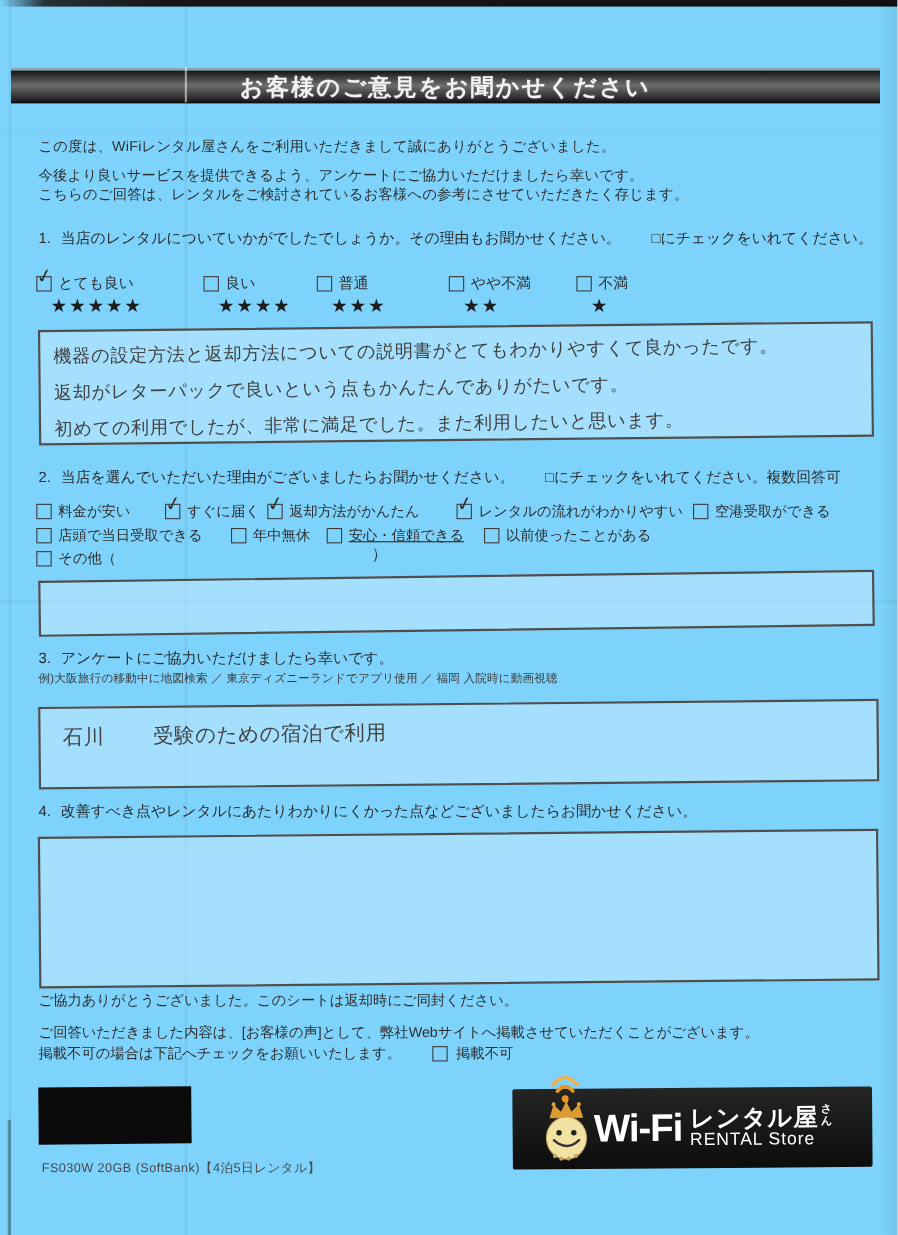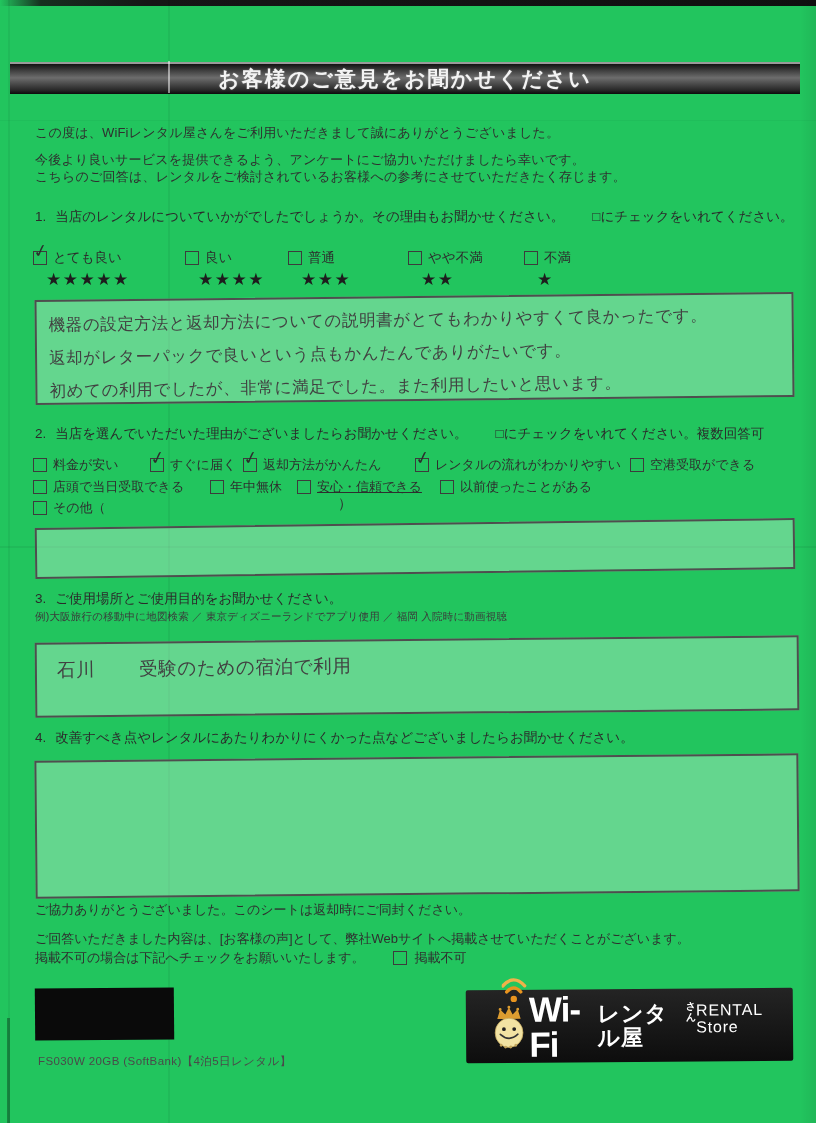--- a/index.html
+++ b/index.html
@@ -1,18 +1,18 @@
 <!DOCTYPE html>
 <html><head>
 <meta charset="utf-8">
 <style>
   html,body{margin:0;padding:0;background:#e9e7e3;}
   .scan{
     position:relative;width:816px;height:1123px;margin:0 auto;overflow:hidden;
-    background:#22c55e;
+    background:#7dd3fc;
     font-family:"Liberation Sans","DejaVu Sans",sans-serif;
     color:#2d2d2d;
   }
   
   .top-edge{position:absolute;top:0;left:0;width:816px;height:6px;
     background:linear-gradient(90deg,rgba(21,21,21,0) 0%,rgba(21,21,21,.85) 5%,#161616 18%,#101010 100%);}
   .left-edge-faint{position:absolute;left:8px;top:0;width:2px;height:1123px;background:rgba(0,0,0,.05);}
   .left-edge-dark{position:absolute;left:7px;top:1018px;width:3px;height:105px;background:rgba(0,0,0,.32);}
   .crease-v{position:absolute;left:168px;top:0;width:2px;height:1123px;background:rgba(0,0,0,.05);}
   .crease-v-band{position:absolute;left:168px;top:61px;width:2px;height:32px;background:rgba(255,255,255,.5);z-index:3;}
@@ -53,21 +53,21 @@
   .device{position:absolute;left:38px;top:1054px;font-size:11.5px;color:#4a4a4a;letter-spacing:.4px;white-space:nowrap;}
 
   .logo{
     position:absolute;left:466px;top:989px;width:327px;height:73px;
     background:linear-gradient(180deg,#242424,#0d0d0d);
     transform:rotate(-.45deg);border-radius:2px;
     display:flex;align-items:center;padding:0 10px 0 24px;box-sizing:border-box;
   }
   .wifi-word{position:relative;font-size:35px;font-weight:bold;color:#ffffff;letter-spacing:-1px;margin-left:4px;line-height:1;}
   .wifi-arcs{position:absolute;top:-13px;left:36px;}
-  .logo-right{margin-left:7px;display:flex;justify-content:center;line-height:1.05;}
+  .logo-right{margin-left:7px;display:flex;flex-direction:column;justify-content:center;line-height:1.05;}
   .logo-jp{display:flex;align-items:flex-start;font-size:22px;font-weight:bold;color:#ffffff;letter-spacing:1px;}
   .logo-san{display:flex;flex-direction:column;font-size:10px;letter-spacing:0;margin-left:2px;line-height:1.05;font-weight:bold;}
   .logo-en{font-size:16px;font-weight:normal;color:#ffffff;letter-spacing:.8px;margin-top:1px;}
 </style>
 </head>
 <body>
 
 <div class="scan">
 
   <div class="top-edge"></div>
@@ -214,21 +214,21 @@
         <span class="tick"></span>
       </span>
     <span>その他（</span>
   </div>
   <div class="line" style="left:338px;top:495px;font-size:14px;">）</div>
 
   <div class="abox" style="left:35px;top:523px;width:756px;height:47px;transform:rotate(-.75deg);"></div>
 
   <div class="qline" style="left:35px;top:590px;">
     <span class="qnum">3.</span>
-    <span>ご使用場所とご使用目的をお聞かせください。</span>
+    <span>アンケートにご協力いただけましたら幸いです。</span>
   </div>
   <div class="line" style="left:35px;top:610px;font-size:10.5px;color:#3a3a3a;">例)大阪旅行の移動中に地図検索 ／ 東京ディズニーランドでアプリ使用 ／ 福岡 入院時に動画視聴</div>
 
   <div class="abox" style="left:35px;top:639px;width:760px;height:71px;transform:rotate(-.55deg);">
     <div class="hw hw-row">
       <span>石川</span>
       <span>受験のための宿泊で利用</span>
     </div>
   </div>
 

